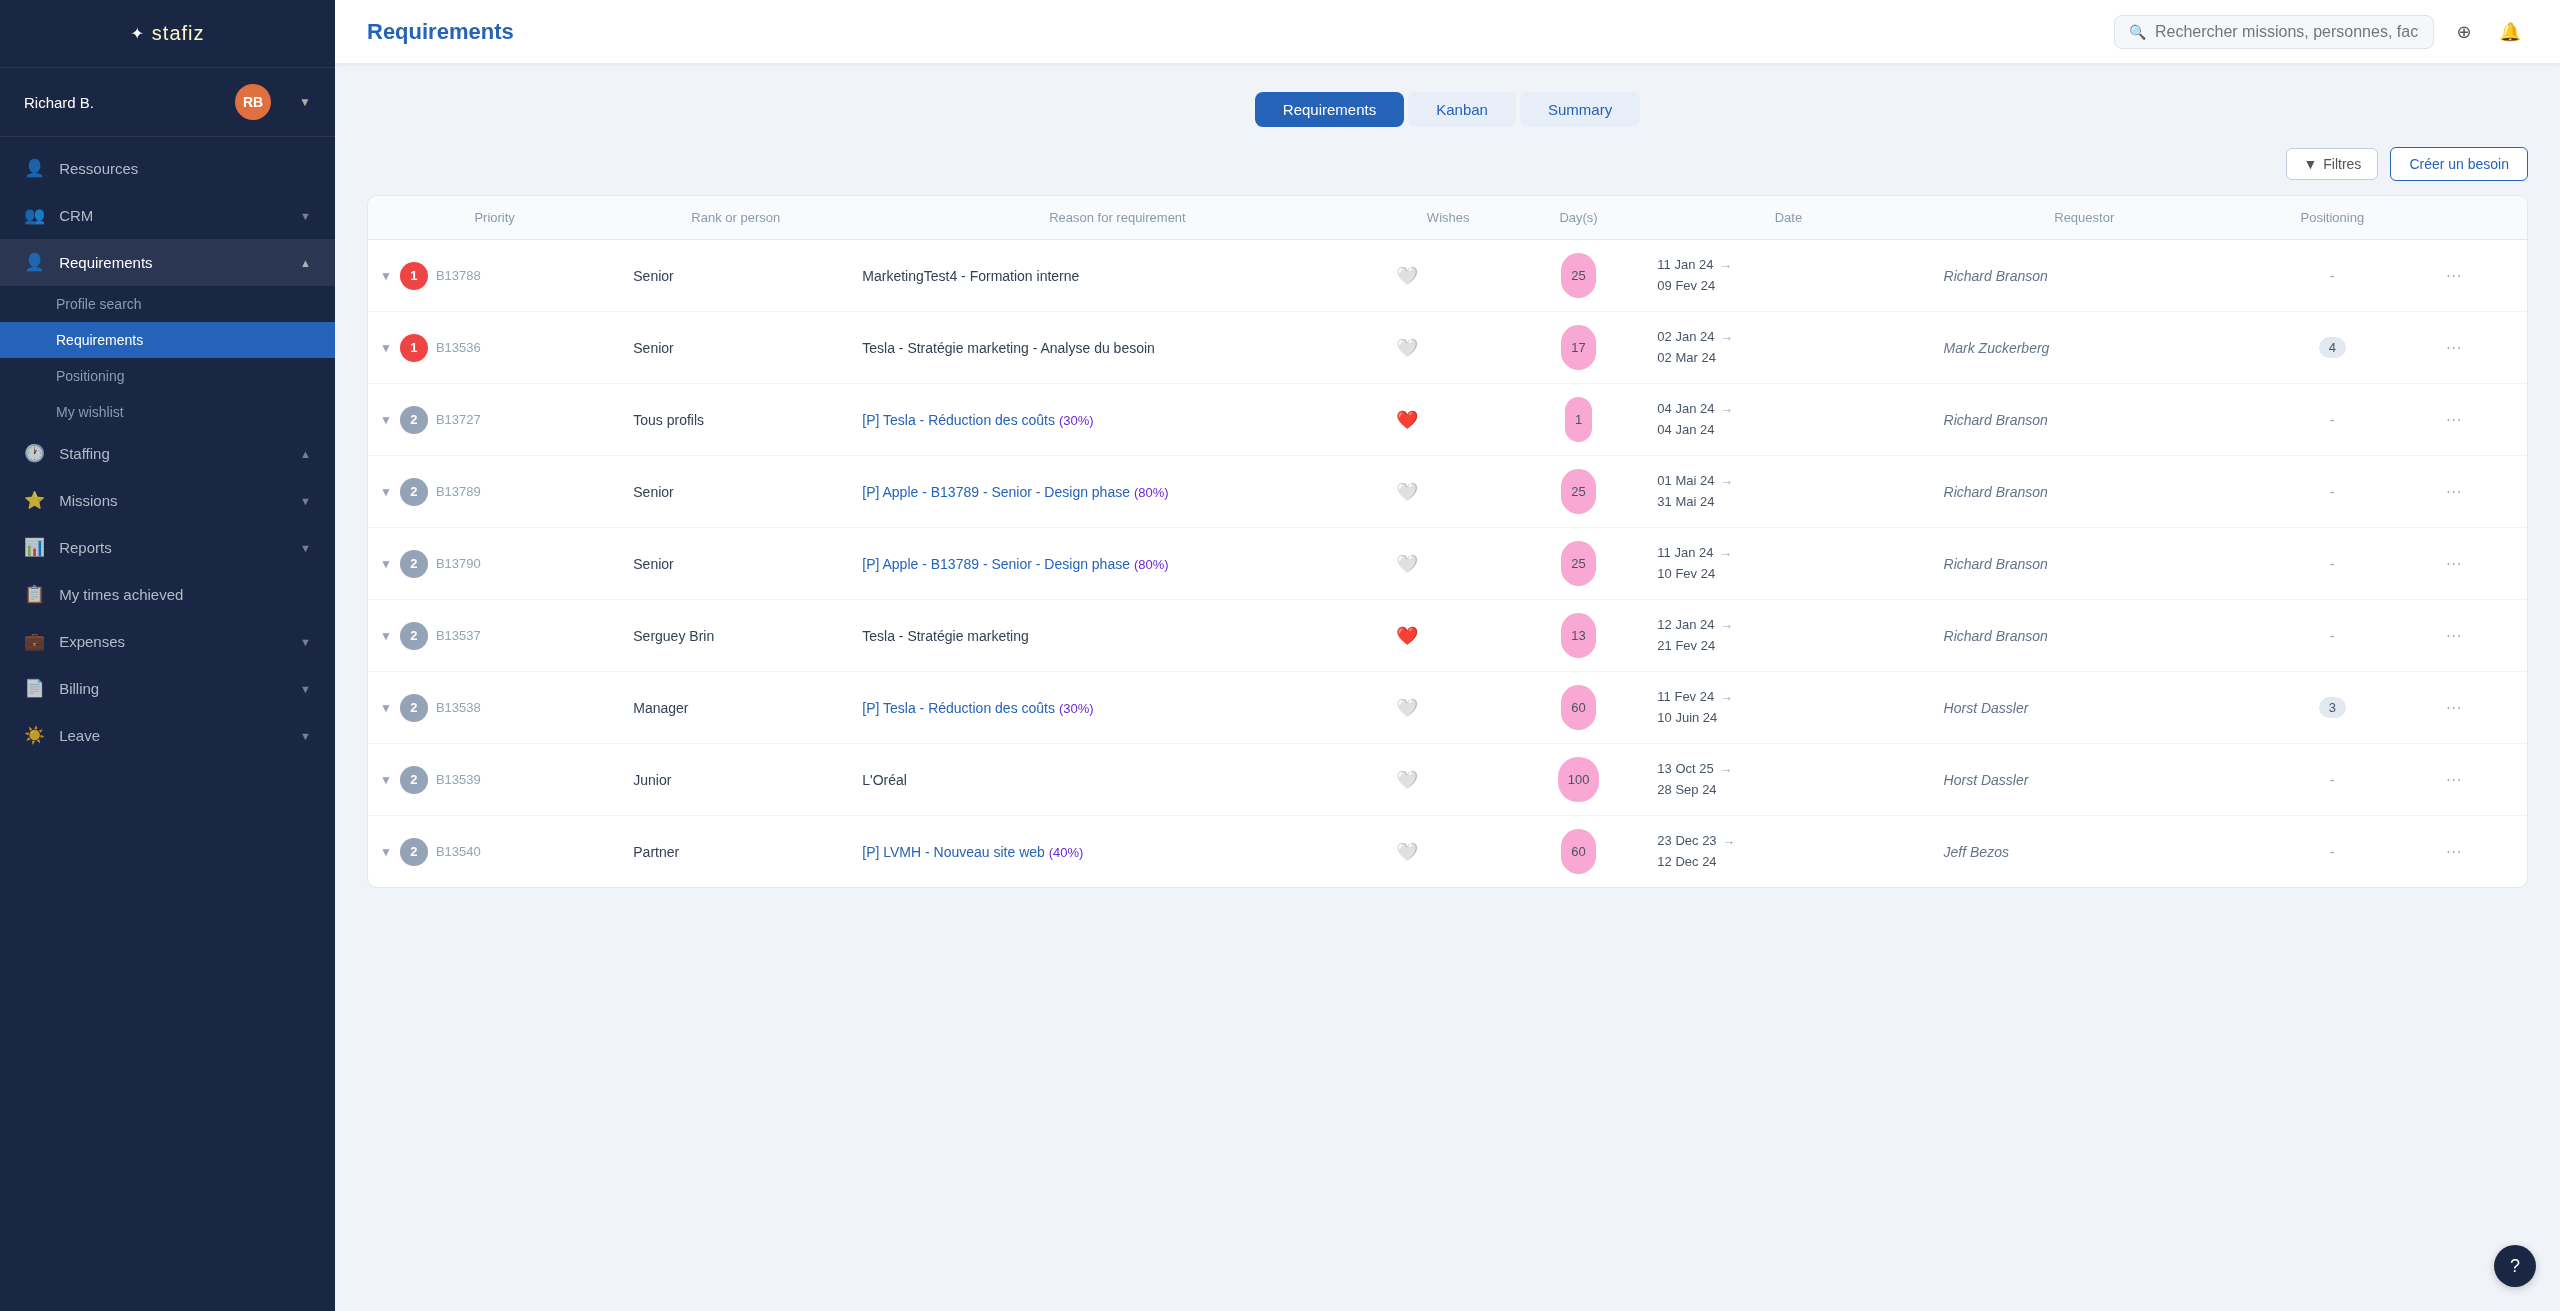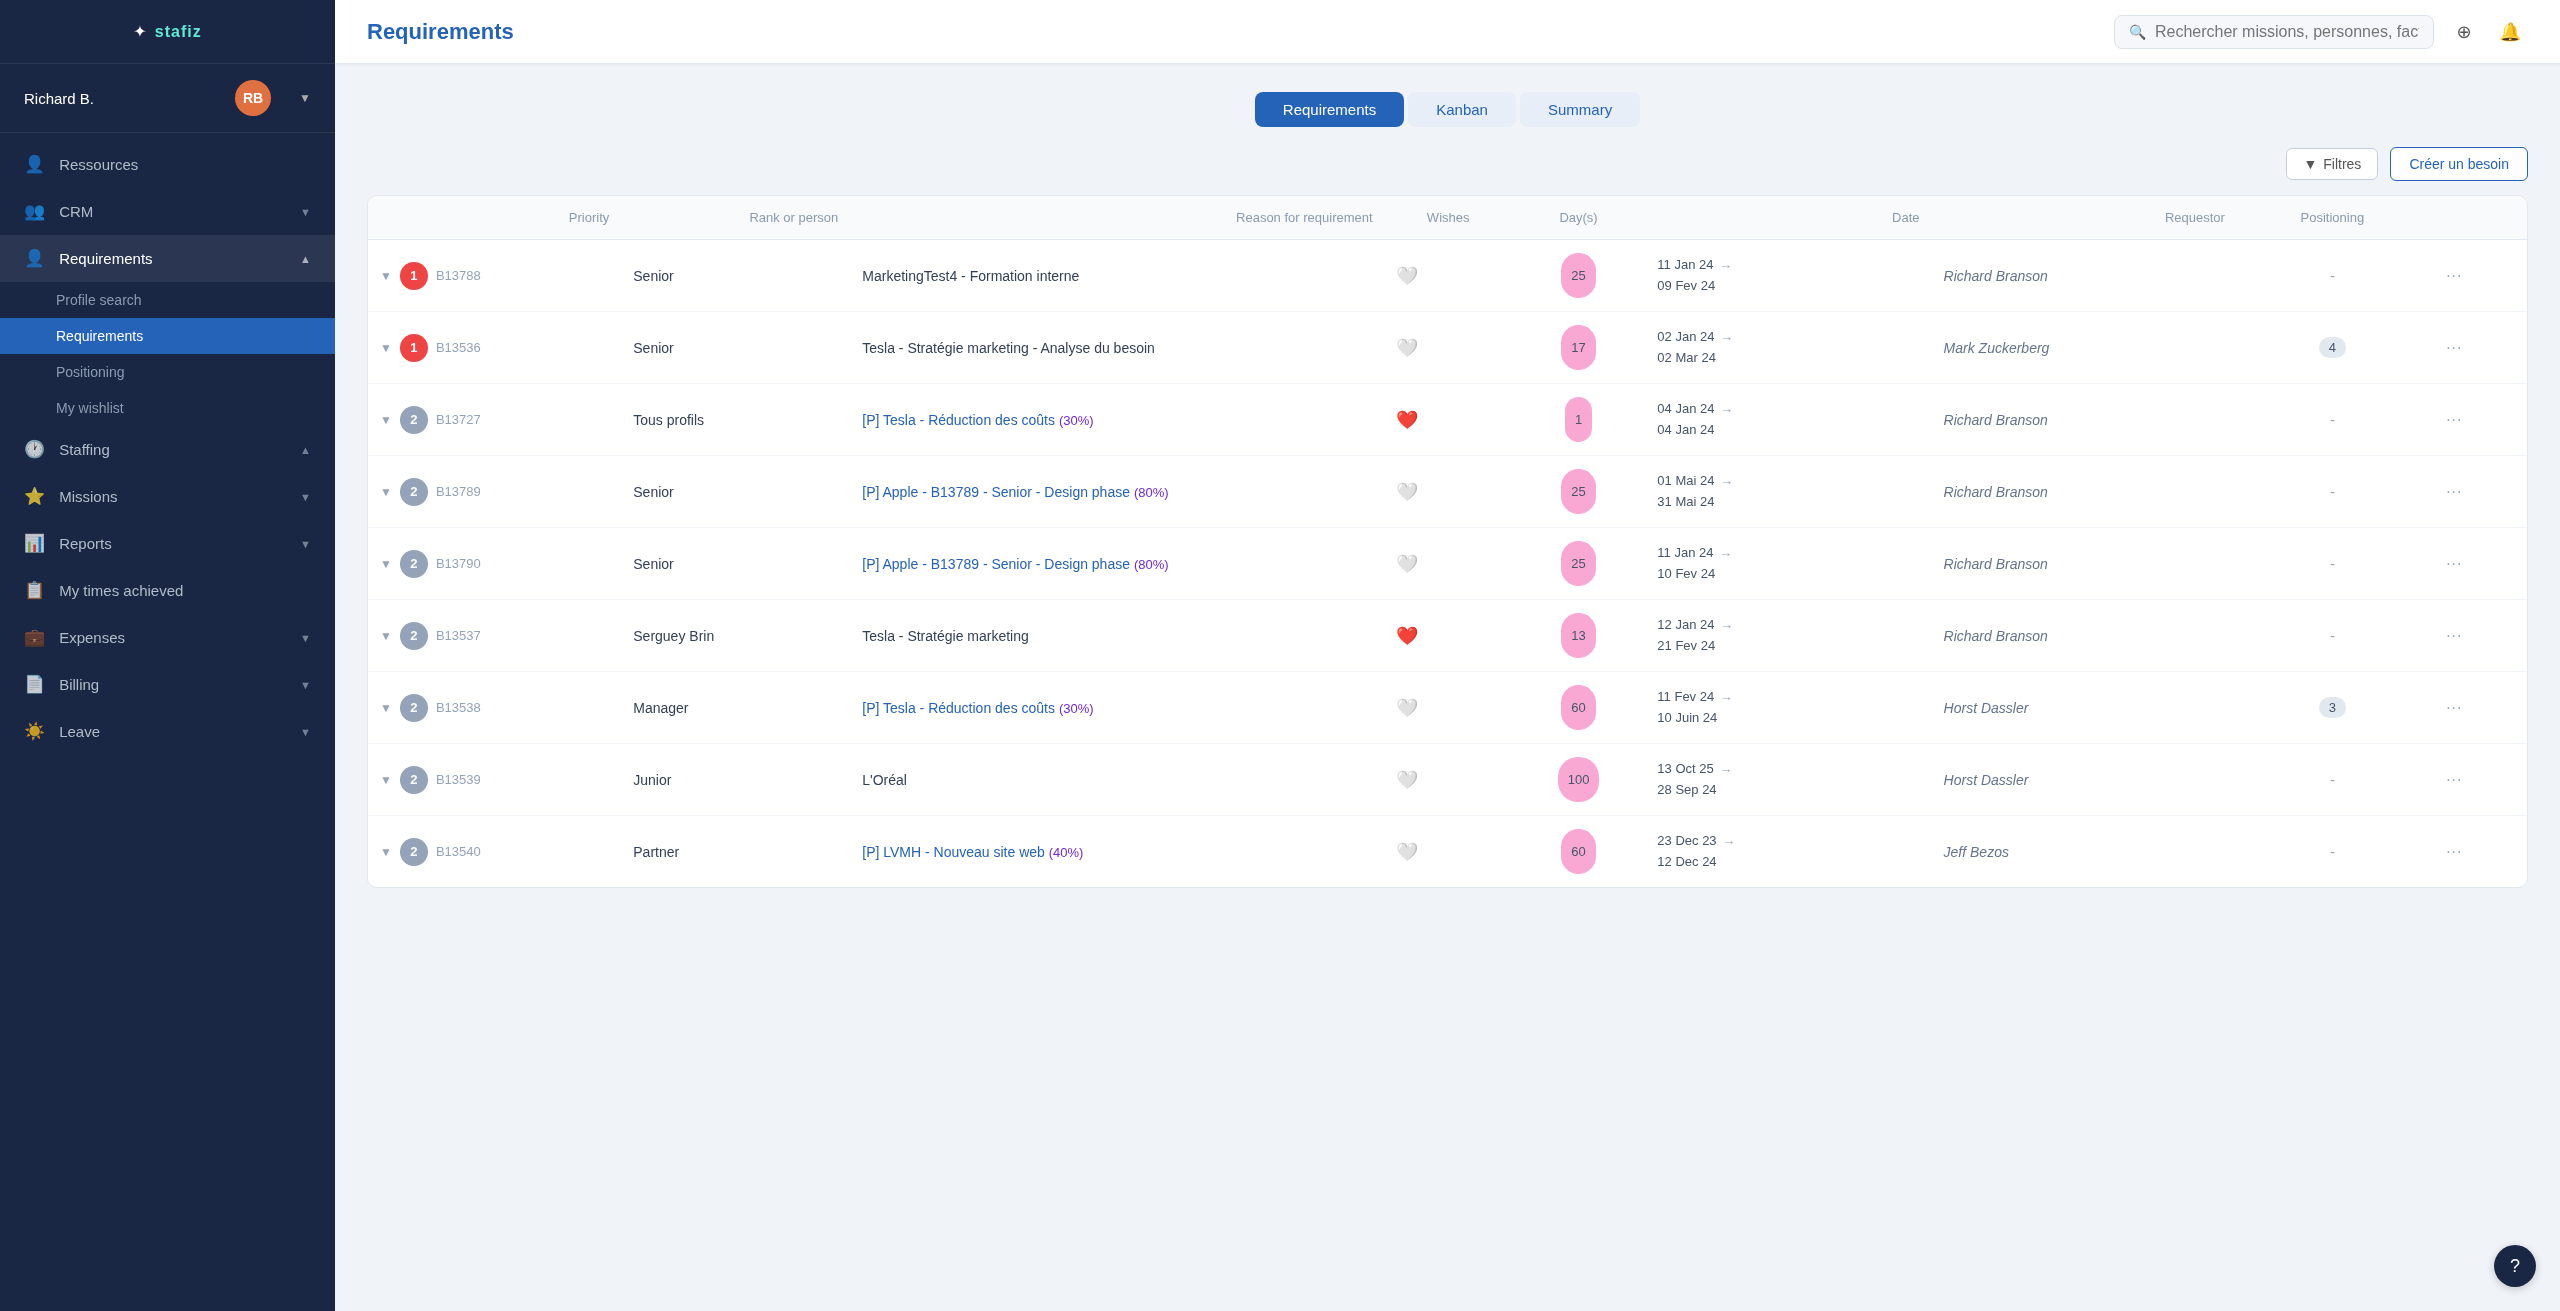--- a/index.html
+++ b/index.html
@@ -1,21 +1,21 @@
 <!DOCTYPE html>
 <html><head>
   <meta charset="utf-8">
   <style>
     * { box-sizing: border-box; margin: 0; padding: 0; }
     body { font-family: -apple-system, BlinkMacSystemFont, 'Segoe UI', sans-serif; background: #f0f4f8; display: flex; height: 100vh; overflow: hidden; }
 
     
     .sidebar { width: 335px; min-width: 335px; background: #1a2744; color: #fff; display: flex; flex-direction: column; height: 100vh; overflow-y: auto; }
     .sidebar-logo { padding: 22px 24px; display: flex; align-items: center; justify-content: center; border-bottom: 1px solid rgba(255,255,255,0.08); }
-    .logo-text { color: #5eead4; font-size: 16px; font-weight: 700; letter-spacing: 1px; }
+    .logo-text { color: #fef9c3; font-size: 20px; font-weight: 400; letter-spacing: 1px; }
     .logo-icon { margin-right: 8px; }
 
     .user-section { padding: 16px 24px; display: flex; align-items: center; justify-content: space-between; border-bottom: 1px solid rgba(255,255,255,0.08); }
     .user-name { color: #fff; font-size: 15px; }
     .user-avatar { width: 36px; height: 36px; border-radius: 50%; background: #e07040; display: flex; align-items: center; justify-content: center; color: #fff; font-weight: bold; font-size: 14px; overflow: hidden; }
     .chevron-down { color: #aaa; font-size: 12px; margin-left: 8px; }
 
     .nav-section { padding: 8px 0; }
     .nav-item { display: flex; align-items: center; padding: 13px 24px; color: #b0bcc8; font-size: 15px; cursor: pointer; transition: background 0.15s; position: relative; }
     .nav-item.active { background: rgba(255,255,255,0.08); color: #fff; }
@@ -48,21 +48,21 @@
     .tab.inactive { background: #e8eef8; color: #2563b8; }
 
     
     .toolbar { display: flex; align-items: center; justify-content: flex-end; gap: 12px; margin-bottom: 14px; }
     .btn-filter { display: flex; align-items: center; gap: 6px; padding: 7px 16px; border: 1px solid #c5cedd; border-radius: 6px; background: #fff; color: #555; font-size: 14px; cursor: pointer; }
     .btn-create { padding: 8px 18px; background: #fff; border: 1.5px solid #2563b8; border-radius: 6px; color: #2563b8; font-size: 14px; font-weight: 500; cursor: pointer; transition: all 0.15s; }
 
     
     .table-wrapper { background: #fff; border-radius: 10px; border: 1px solid #e2e8f0; overflow: hidden; }
     table { width: 100%; border-collapse: collapse; }
-    thead th { padding: 14px 12px; text-align: right; font-size: 13px; color: #8a9bb0; font-weight: 500; background: #f8fafc; border-bottom: 1px solid #e2e8f0; white-space: nowrap; }
+    thead th { padding: 14px 12px; text-align: center; font-size: 13px; color: #8a9bb0; font-weight: 500; background: #f8fafc; border-bottom: 1px solid #e2e8f0; white-space: nowrap; }
     tbody tr { border-bottom: 1px solid #f0f4f8; transition: background 0.1s; }
     tbody tr:last-child { border-bottom: none; }
     tbody td { padding: 13px 12px; font-size: 14px; color: #334155; vertical-align: middle; }
 
     .priority-col { width: 100px; }
     .rank-col { width: 120px; }
     .reason-col { width: 280px; }
     .wishes-col { width: 60px; text-align: center; }
     .days-col { width: 70px; text-align: center; }
     .date-col { width: 150px; }

